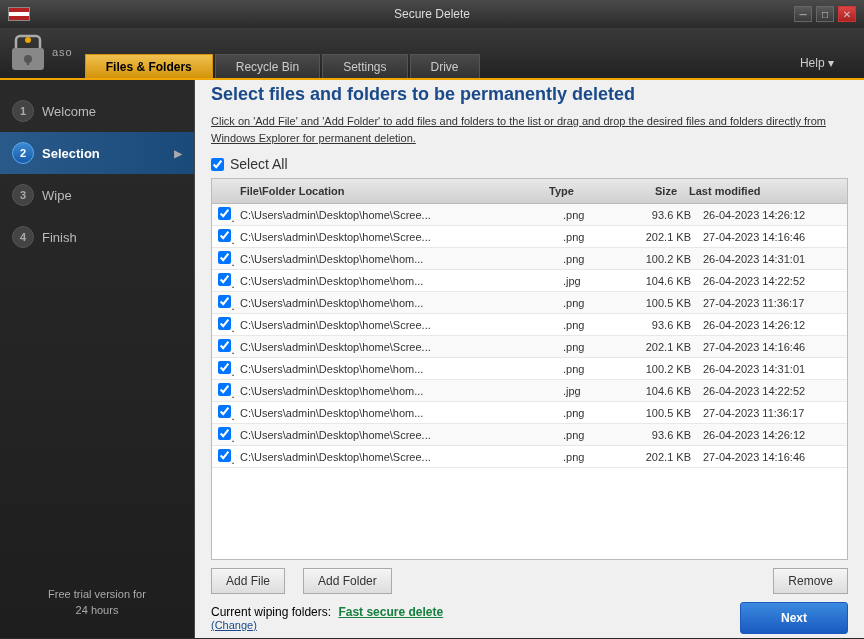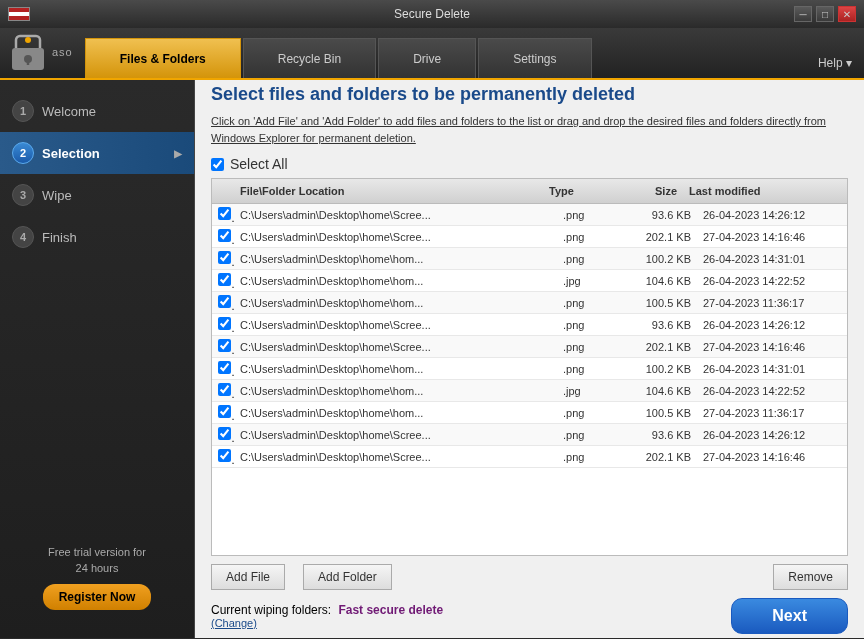--- a/index.html
+++ b/index.html
@@ -33,30 +33,30 @@
       padding: 0 0 0 8px;
       border-bottom: 2px solid #f0a500;
       position: relative;
     }
     .nav-logo {
       display: flex; align-items: center; margin-right: 12px; margin-bottom: 6px;
     }
     .nav-logo-text { color: #aaa; font-size: 11px; letter-spacing: 1px; margin-left: 4px; }
     .nav-tabs { display: flex; align-items: flex-end; flex: 1; }
     .nav-tab {
-      padding: 6px 34px; cursor: pointer; font-size: 12px; color: #ccc;
+      padding: 6px 20px; cursor: pointer; font-size: 12px; color: #ccc;
       background: linear-gradient(to bottom, #4a4a4a, #333);
       border: 1px solid #555; border-bottom: none; margin-right: 2px;
-      height: 40px; display: flex; align-items: center;
+      height: 24px; display: flex; align-items: center;
     }
     .nav-tab.active {
       background: linear-gradient(to bottom, #f0c050, #d4940a);
       color: #000; font-weight: bold; border-color: #d4940a;
     }
-    .nav-help { color: #ccc; font-size: 12px; margin-bottom: 8px; margin-left: auto; margin-right: 12px; }
+    .nav-help { color: #ccc; font-size: 12px; margin-bottom: 8px; margin-left: auto; margin-right: 30px; }
 
     
     .main-layout { display: flex; height: 558px; }
 
     
     .sidebar {
       width: 195px; min-width: 195px;
       background: linear-gradient(to bottom, #2a2a2a, #1e1e1e);
       padding: 10px 0;
       display: flex; flex-direction: column;
@@ -122,29 +122,29 @@
     .action-btn {
       padding: 5px 14px; font-size: 12px; cursor: pointer;
       background: linear-gradient(to bottom, #f5f5f5, #ddd);
       border: 1px solid #aaa; color: #333;
     }
     .remove-btn {
       margin-left: auto; padding: 5px 14px; font-size: 12px; cursor: pointer;
       background: linear-gradient(to bottom, #f5f5f5, #ddd);
       border: 1px solid #aaa; color: #333;
     }
-    .wipe-method { font-weight: bold; color: #701a75; margin-left: 4px; }
+    .wipe-method { font-weight: bold; color: #15803d; margin-left: 4px; text-decoration: underline; }
     .wipe-change { color: #1a4a8a; text-decoration: underline; cursor: pointer; margin-left: 0; display: block; font-size: 11px; }
     .wipe-info { display: flex; flex-direction: column; }
 
     .next-btn-row { margin-left: auto; display: flex; align-items: center; }
     .next-btn {
-      padding: 8px 40px; font-size: 16px; font-weight: bold; cursor: pointer;
+      padding: 8px 40px; font-size: 12px; font-weight: bold; cursor: pointer;
       background: linear-gradient(to bottom, #3a8ae0, #1a5abf);
-      border: 1px solid #1a5abf; color: #fff; border-radius: 11px;
+      border: 1px solid #1a5abf; color: #fff; border-radius: 3px;
     }
 
     
     .status-bar {
       background: linear-gradient(to bottom, #2a2a2a, #1a1a1a);
       height: 22px; display: flex; align-items: center; justify-content: space-between;
       padding: 0 10px;
     }
 
     .table-with-scroll { display: flex; flex: 1; overflow: hidden; }
@@ -178,22 +178,22 @@
       <rect x="4" y="16" width="32" height="22" rx="3" fill="#888"></rect>
       <circle cx="20" cy="27" r="4" fill="#555"></circle>
       <line x1="20" y1="27" x2="20" y2="33" stroke="#555" stroke-width="2.5"></line>
       <circle cx="20" cy="8" r="3" fill="#f0a500"></circle>
     </svg>
     <span class="nav-logo-text">aso</span>
   </div>
   <div class="nav-tabs">
     <div class="nav-tab active">Files &amp; Folders</div>
     <div class="nav-tab">Recycle Bin</div>
+    <div class="nav-tab">Settings</div>
     <div class="nav-tab">Drive</div>
-    <div class="nav-tab">Settings</div>
   </div>
   <div class="nav-help">Help ▾</div>
 </div>
 
 <div class="main-layout">
 
   <div class="sidebar">
     <div class="sidebar-item">
       <div class="sidebar-num inactive">1</div>
       <span>Welcome</span>
@@ -207,21 +207,20 @@
       <div class="sidebar-num inactive">3</div>
       <span>Wipe</span>
     </div>
     <div class="sidebar-item">
       <div class="sidebar-num inactive">4</div>
       <span>Finish</span>
     </div>
     <div class="sidebar-spacer"></div>
     <div class="sidebar-trial">
       <span>Free trial version for<br>24 hours</span>
-      <button class="register-btn">Register Now</button>
     </div>
   </div>
 
   <div class="content">
     <div class="content-title">Select files and folders to be permanently deleted</div>
     <div class="content-desc">Click on 'Add File' and 'Add Folder' to add files and folders to the list or drag and drop the desired files and folders directly from Windows Explorer for permanent deletion.</div>
 
     <div class="select-all-row">
       <input type="checkbox" checked="" style="">
       <span class="select-all-label">Select All</span>

